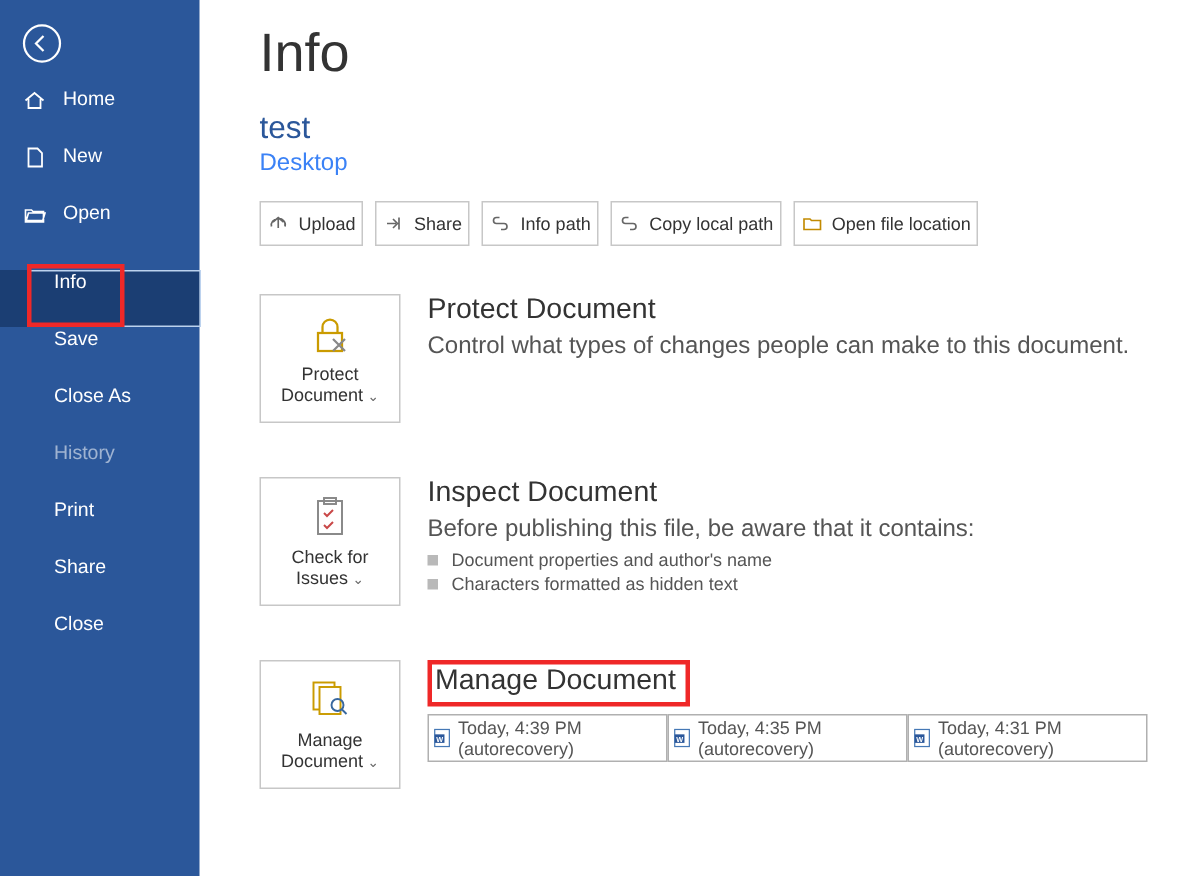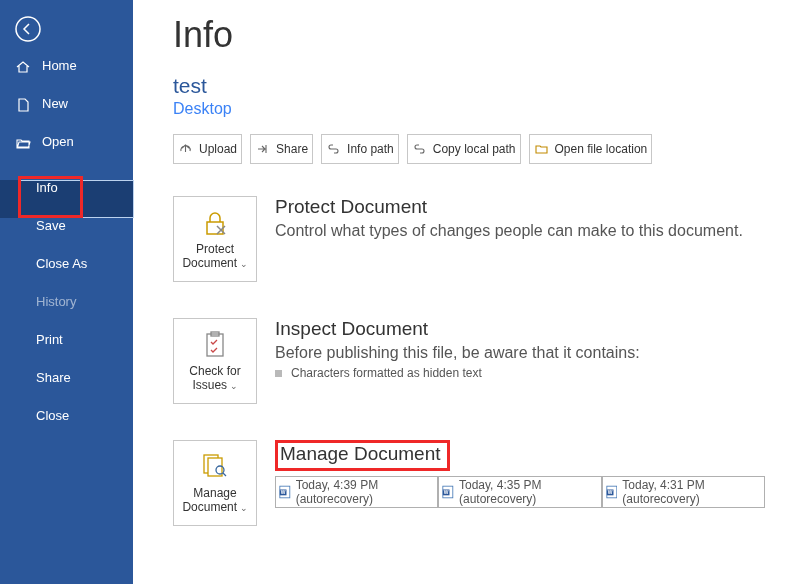--- a/index.html
+++ b/index.html
@@ -14,21 +14,21 @@
 .nav-icon{width:18px;height:18px;display:flex;align-items:center;justify-content:center;flex-shrink:0}
 .highlight-box{position:absolute;left:18px;top:-4px;width:65px;height:42px;border:3px solid #ef2828;pointer-events:none}
 .sidebar-outline{position:absolute;left:19px;top:0px;width:115px;height:38px;border:1px solid #bcd2ee;pointer-events:none}
 .main{flex:1;padding:14px 34px 0 40px;overflow:auto}
 .page-title{font-size:36px;font-weight:300;color:#333;margin-bottom:18px}
 .doc-title{font-size:21px;color:#2b579a;margin-bottom:2px}
 .doc-location{font-size:16px;color:#3b82f6;margin-bottom:16px}
 .action-row{display:flex;gap:8px;margin-bottom:32px}
 .action-btn{display:flex;align-items:center;gap:6px;height:30px;padding:0 4px;background:#fff;border:1px solid #c7c7c7;font-size:12px;color:#333;cursor:pointer}
 .section{display:flex;gap:18px;margin-bottom:36px;align-items:flex-start}
-.tile{width:84px;height:86px;border:1px solid #c7c7c7;background:#fff;display:flex;flex-direction:column;align-items:center;justify-content:center;gap:4px;cursor:pointer;flex-shrink:0}
+.tile{width:94px;height:86px;border:1px solid #c7c7c7;background:#fff;display:flex;flex-direction:column;align-items:center;justify-content:center;gap:4px;cursor:pointer;flex-shrink:0}
 .tile-label{font-size:12px;text-align:center;color:#333;line-height:1.2}
 .chev{font-size:9px;color:#666;margin-left:3px}
 .section-body{flex:1}
 .section-title{font-size:19px;color:#333;font-weight:400;margin-bottom:4px}
 .section-desc{font-size:16px;color:#555;margin-bottom:4px}
 .bullet-list{list-style:none;margin-top:2px}
 .bullet-list li{font-size:12px;color:#555;display:flex;align-items:center;gap:9px;margin-bottom:2px}
 .bullet-sq{width:7px;height:7px;background:#b9b9b9}
 .mgmt-highlight{display:inline-block;border:3px solid #ef2828;padding:0 6px 3px 2px;margin-bottom:2px}
 .recovery-list{display:flex;flex-direction:row;margin-top:3px}
@@ -158,20 +158,24 @@
           <rect x="12" y="2" width="8" height="4" fill="none" stroke="#888" stroke-width="1.3"></rect>
           <path d="M12 12l2 2 4-4M12 20l2 2 4-4" fill="none" stroke="#c94848" stroke-width="1.3"></path>
         </svg>
       <div class="tile-label"><span style="white-space:pre-line">Check for
 Issues</span><span class="chev">⌄</span></div>
     </div>
     <div class="section-body">
       <div class="section-title">Inspect Document</div>
       <div class="section-desc">Before publishing this file, be aware that it contains:</div>
       <ul class="bullet-list">
+        <li>
+            <span class="bullet-sq"></span>
+            <span>Document properties and author's name</span>
+          </li>
         <li>
             <span class="bullet-sq"></span>
             <span>Characters formatted as hidden text</span>
           </li>
       </ul>
     </div>
   </div>
 
   <div class="section">
     <div class="tile">

